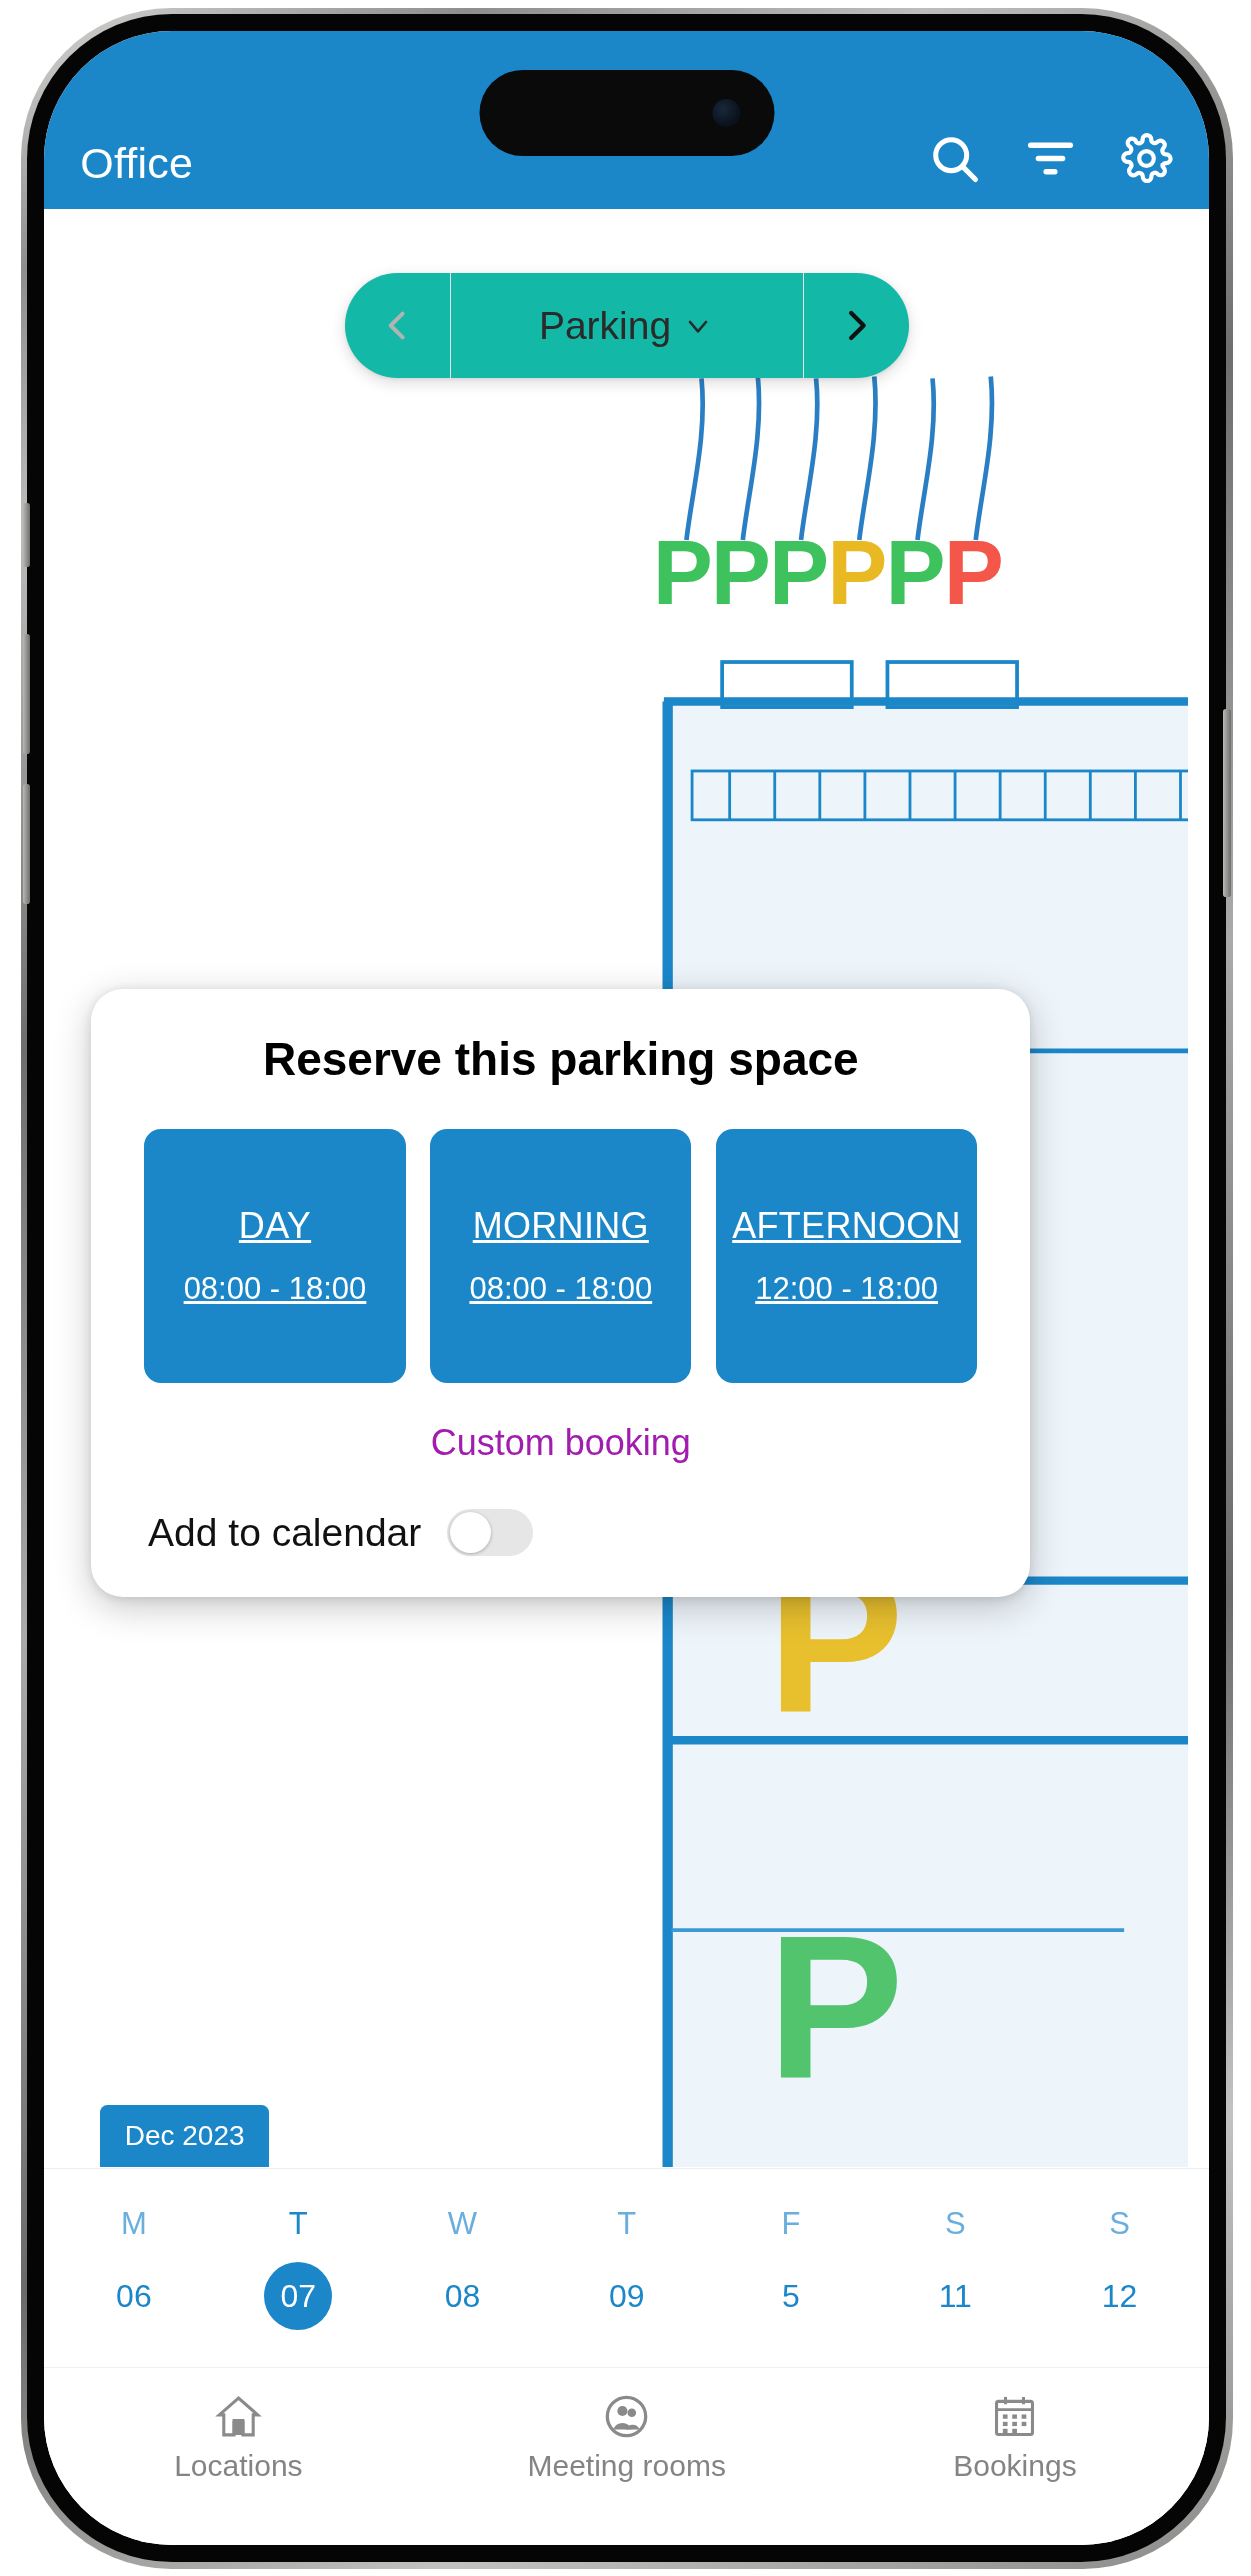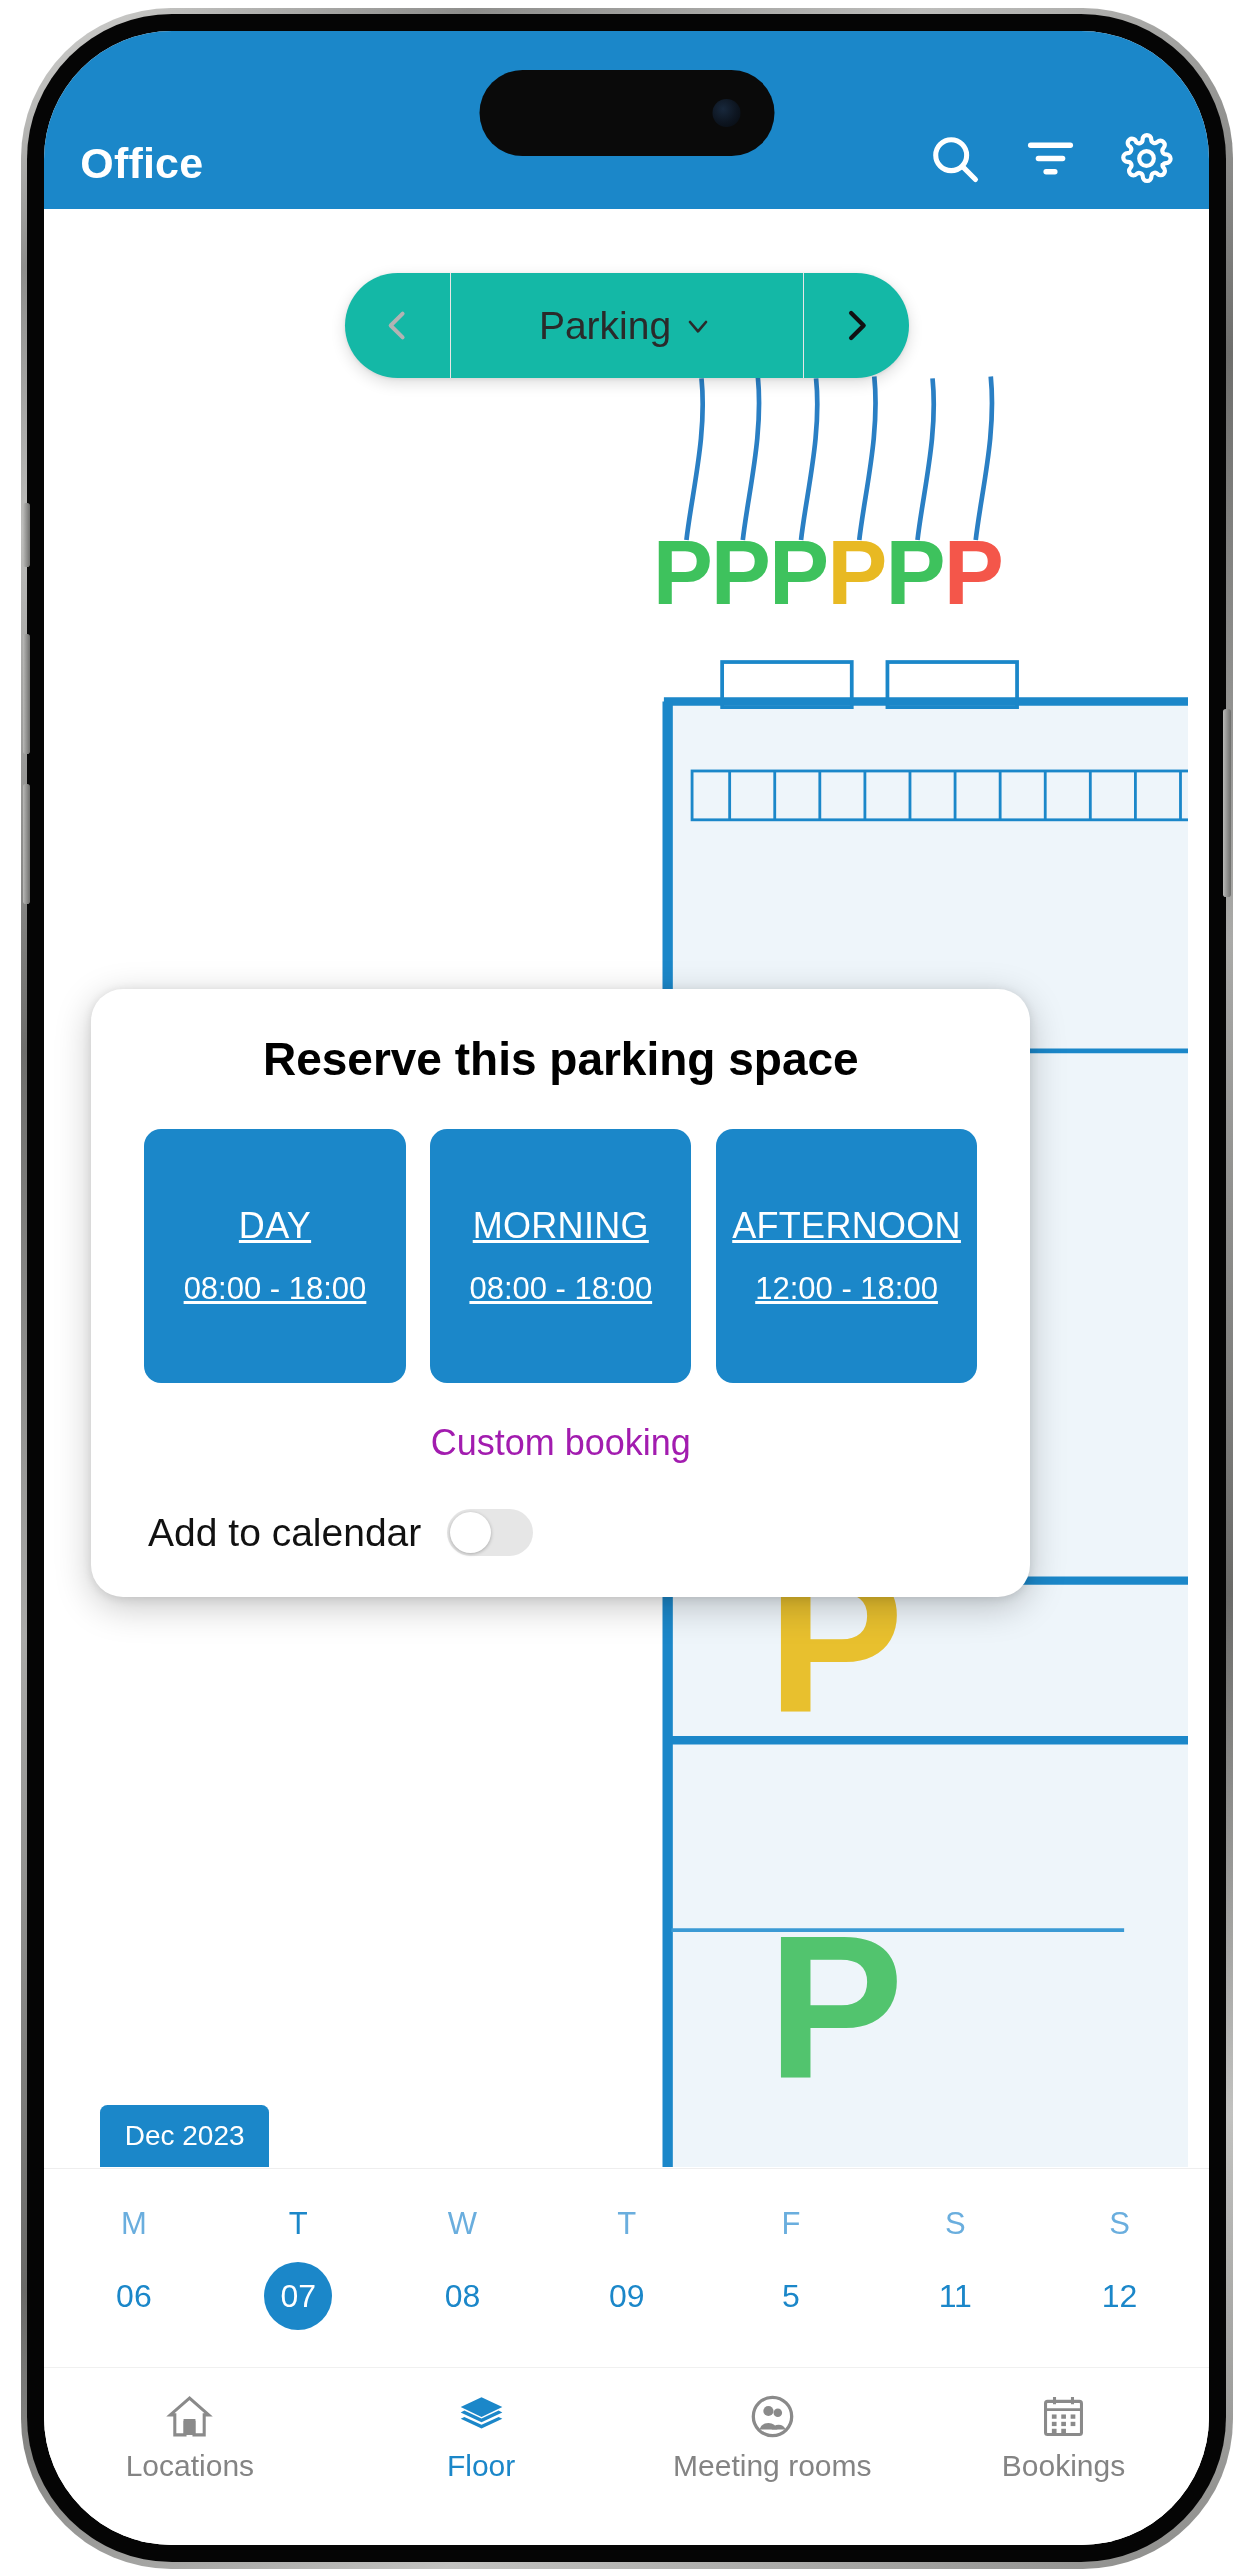--- a/index.html
+++ b/index.html
@@ -76,21 +76,21 @@
     height: 178px;
     background: #1b87c9;
     display: flex;
     align-items: flex-end;
     padding: 0 36px 24.4px 36px;
     z-index: 40;
   }
   #app-title {
     color: #ffffff;
     font-size: 43px;
-    font-weight: 700;
+    font-weight: 400;
     letter-spacing: 0.2px;
     line-height: 1;
   }
   #header-actions {
     margin-left: auto;
     display: flex;
     align-items: center;
     gap: 43px;
   }
   .hdr-icon { width: 53px; height: 53px; display: block; }
@@ -468,28 +468,20 @@
       </div>
 
       <div id="tab-bar">
         <div class="tab-item">
           <svg class="tab-icon" viewBox="0 0 24 24" fill="#8a8a8a">
             <path d="M12 3 L2.6 11.2 h2.2 V21 h5.0 v-6.2 h4.4 V21 h5.0 v-9.8 h2.2 Z" fill="none" stroke="#8a8a8a" stroke-width="1.5"></path>
             <path d="M9.1 13.2 h5.8 V21 H9.1 Z"></path>
           </svg>
           <span class="tab-label">Locations</span>
         </div>
-        <div class="tab-item active">
-          <svg class="tab-icon" viewBox="0 0 24 24" fill="#1b87c9">
-            <path d="M12 2.6 L22.2 7.4 L12 12.2 L1.8 7.4 Z"></path>
-            <path d="M12 13.0 L3.6 9.1 L1.8 10.0 L12 14.8 L22.2 10.0 L20.4 9.1 Z"></path>
-            <path d="M12 16.1 L3.6 12.2 L1.8 13.1 L12 17.9 L22.2 13.1 L20.4 12.2 Z"></path>
-          </svg>
-          <span class="tab-label">Floor</span>
-        </div>
         <div class="tab-item">
           <svg class="tab-icon" viewBox="0 0 24 24">
             <circle cx="12" cy="12" r="9.4" fill="none" stroke="#8a8a8a" stroke-width="1.6"></circle>
             <circle cx="10" cy="9.3" r="2.5" fill="#8a8a8a"></circle>
             <path d="M5.6 18.4 a4.6 4.6 0 0 1 8.8 0 Z" fill="#8a8a8a"></path>
             <circle cx="14.6" cy="10.2" r="2.1" fill="#8a8a8a"></circle>
             <path d="M11.6 18.4 a3.6 3.6 0 0 1 6.8 0 Z" fill="#8a8a8a"></path>
           </svg>
           <span class="tab-label">Meeting rooms</span>
         </div>

